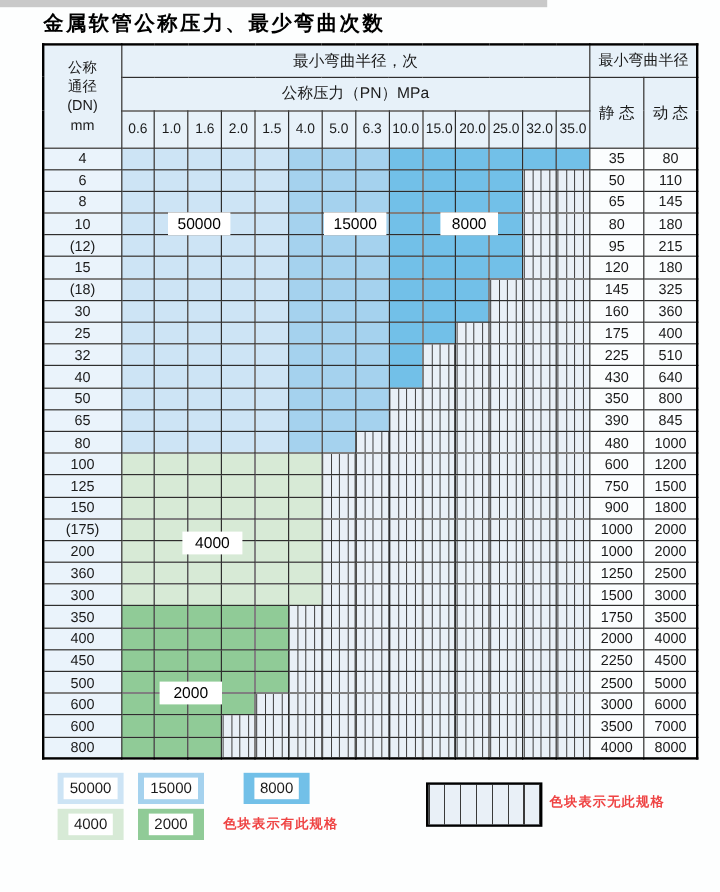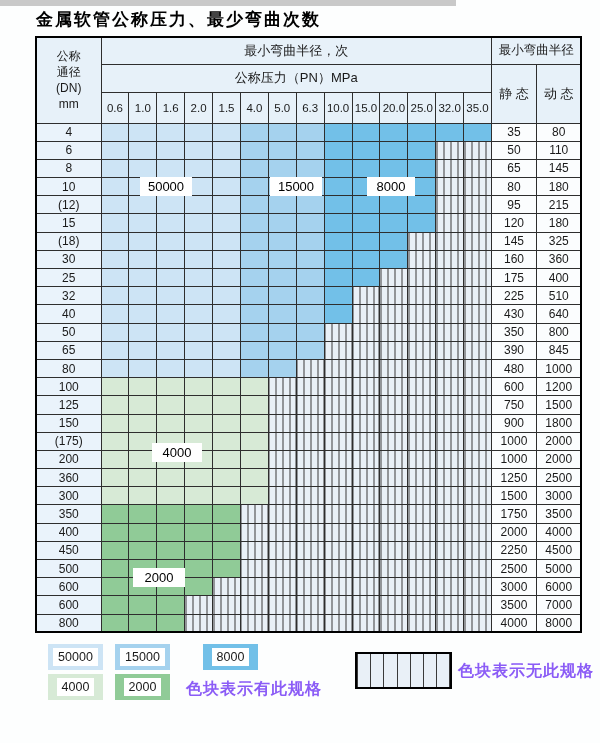--- a/index.html
+++ b/index.html
@@ -30,21 +30,21 @@
     background-color:#e9f0f7;
     background-image:repeating-linear-gradient(to right,#3a3a3a 0,#3a3a3a 1px,transparent 1px,transparent 6.98px);
   }
   .dn-head{font-size:12px;line-height:16px;background:#e7f1f9;}
   .float-label{
     position:absolute;background:#ffffff;font-size:13px;color:#000;
     padding:1px 0;text-align:center;line-height:17px;
   }
   .legend-swatch{position:absolute;width:55px;height:26px;display:flex;align-items:center;justify-content:center;}
   .legend-swatch .num{background:#fff;font-size:12.5px;line-height:16px;padding:1px 5px;}
-  .legend-text{position:absolute;font-size:16px;font-weight:bold;color:#8b5cf6;letter-spacing:1px;}
+  .legend-text{position:absolute;font-size:11px;font-weight:bold;color:#ef4444;letter-spacing:1px;}
   .legend-hatch-box{
     position:absolute;left:355px;top:652px;width:93px;height:33px;
     border:2px solid #000;background-color:#e9f0f7;
     background-image:repeating-linear-gradient(to right,#3a3a3a 0,#3a3a3a 1px,transparent 1px,transparent 13.2px);
   }
 </style>
 </head>
 <body>
 
 <div class="top-strip"></div>

